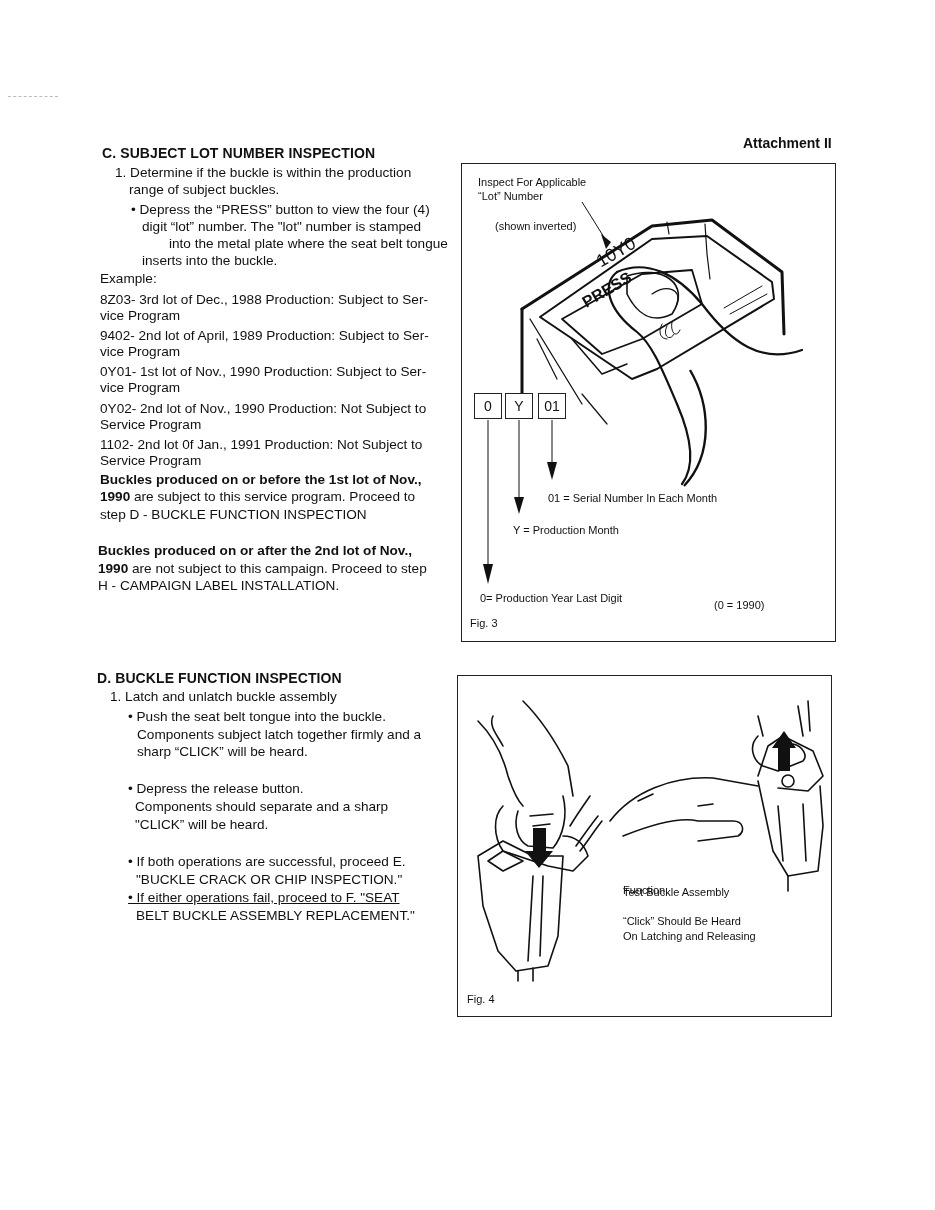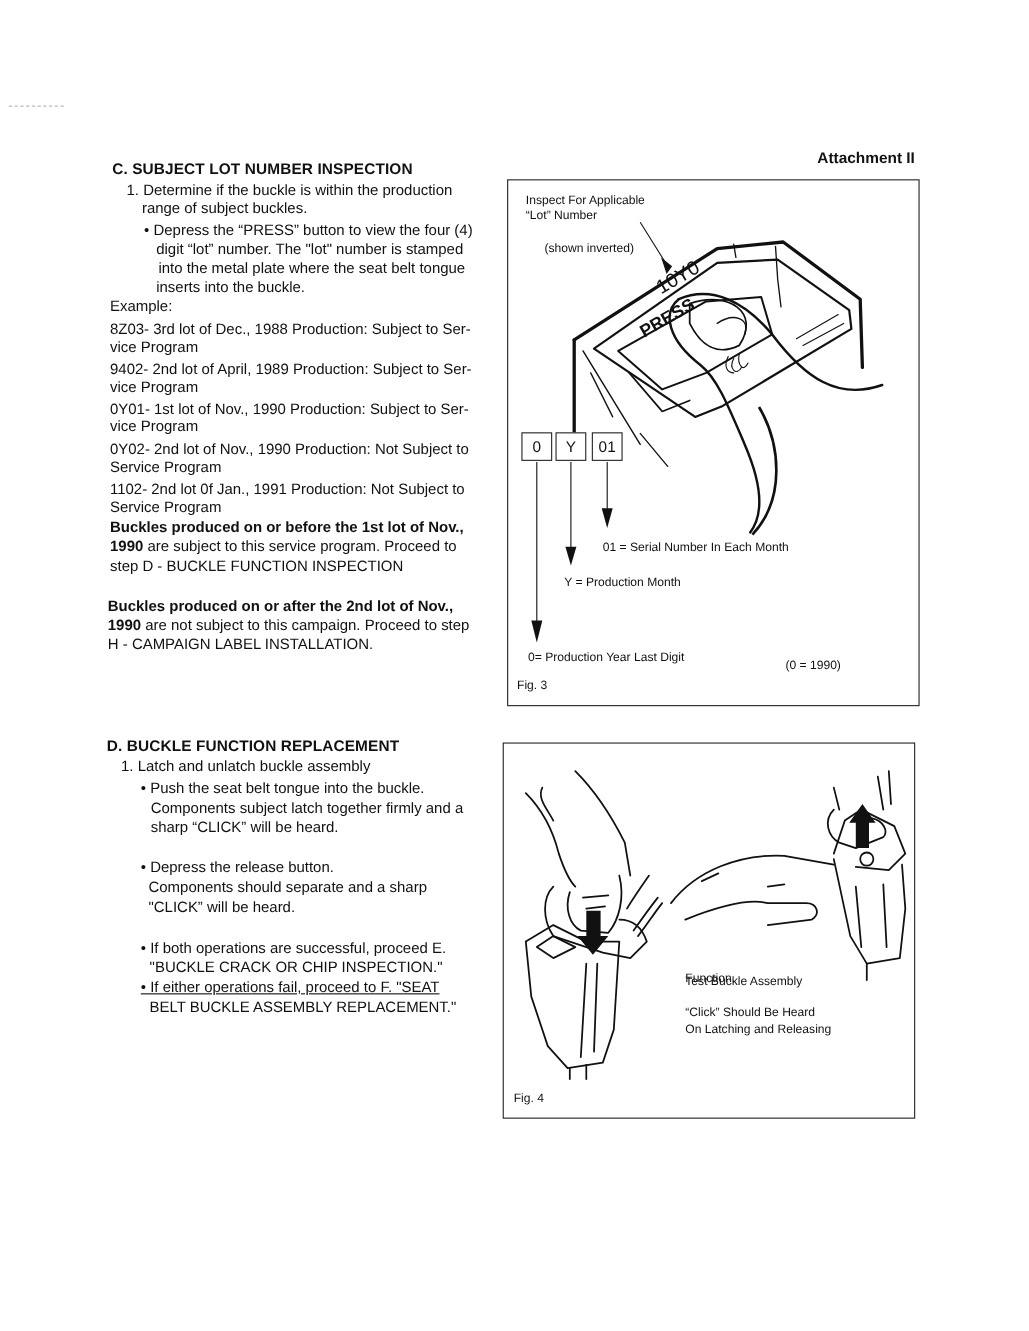--- a/index.html
+++ b/index.html
@@ -24,21 +24,21 @@
 
 <div class="abs scan-mark"></div>
 <div class="abs attach">Attachment II</div>
 
 <div>
   <div class="abs h" style="left:102px;top:145px;text-align:center;">C. SUBJECT LOT NUMBER INSPECTION</div>
   <div class="abs t" style="left:115px;top:164px;">1. Determine if the buckle is within the production</div>
   <div class="abs t" style="left:129px;top:181px;">range of subject buckles.</div>
   <div class="abs t" style="left:131px;top:201px;">• Depress the “PRESS” button to view the four (4)</div>
   <div class="abs t" style="left:142px;top:218px;">digit “lot” number. The "lot" number is stamped</div>
-  <div class="abs t" style="left:128px;top:235px;padding-left:16px;">into the metal plate where the seat belt tongue</div>
+  <div class="abs t" style="left:153px;top:235px;padding-left:16px;">into the metal plate where the seat belt tongue</div>
   <div class="abs t" style="left:142px;top:252px;">inserts into the buckle.</div>
   <div class="abs t" style="left:100px;top:270px;">Example:</div>
 
   <div class="abs t" style="left:100px;top:291px;">8Z03- 3rd lot of Dec., 1988 Production: Subject to Ser-</div>
   <div class="abs t" style="left:100px;top:307px;">vice Program</div>
   <div class="abs t" style="left:100px;top:327px;">9402- 2nd lot of April, 1989 Production: Subject to Ser-</div>
   <div class="abs t" style="left:100px;top:343px;">vice Program</div>
   <div class="abs t" style="left:100px;top:363px;">0Y01- 1st lot of Nov., 1990 Production: Subject to Ser-</div>
   <div class="abs t" style="left:100px;top:379px;">vice Program</div>
   <div class="abs t" style="left:100px;top:400px;">0Y02- 2nd lot of Nov., 1990 Production: Not Subject to</div>
@@ -109,21 +109,21 @@
   <div class="box" style="left:76px;top:229px;">01</div>
 
   <div class="lbl" style="left:86px;top:326px;">01 = Serial Number In Each Month</div>
   <div class="lbl" style="left:51px;top:358px;">Y = Production Month</div>
   <div class="lbl" style="left:18px;top:426px;">0= Production Year Last Digit</div>
   <div class="lbl" style="left:217px;top:433px;margin-left:35px;">(0 = 1990)</div>
   <div class="lbl" style="left:8px;top:451px;">Fig. 3</div>
 </div>
 
 <div>
-  <div class="abs h" style="left:97px;top:670px;">D. BUCKLE FUNCTION REPLACEMENT</div>
+  <div class="abs h" style="left:97px;top:670px;">D. BUCKLE FUNCTION INSPECTION</div>
   <div class="abs t" style="left:110px;top:688px;">1. Latch and unlatch buckle assembly</div>
   <div class="abs t" style="left:128px;top:708px;">• Push the seat belt tongue into the buckle.</div>
   <div class="abs t" style="left:137px;top:726px;">Components subject latch together firmly and a</div>
   <div class="abs t" style="left:137px;top:743px;">sharp “CLICK” will be heard.</div>
   <div class="abs t" style="left:128px;top:780px;">• Depress the release button.</div>
   <div class="abs t" style="left:135px;top:798px;">Components should separate and a sharp</div>
   <div class="abs t" style="left:135px;top:816px;">"CLICK” will be heard.</div>
   <div class="abs t" style="left:128px;top:853px;">• If both operations are successful, proceed E.</div>
   <div class="abs t" style="left:136px;top:871px;">"BUCKLE CRACK OR CHIP INSPECTION."</div>
   <div class="abs t" style="left:128px;top:889px;text-decoration:underline;">• If either operations fail, proceed to F. "SEAT</div>

